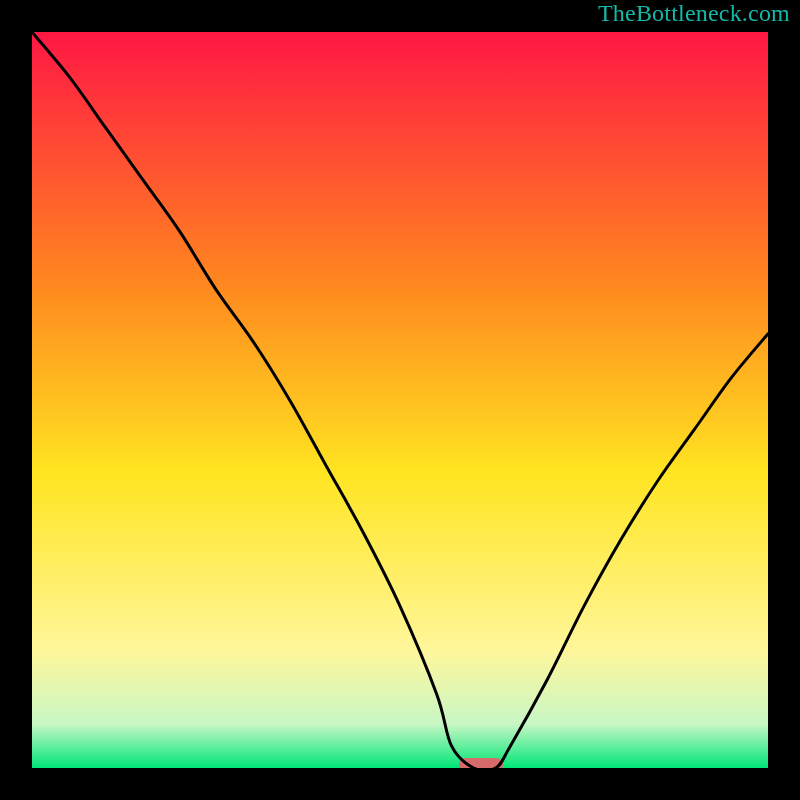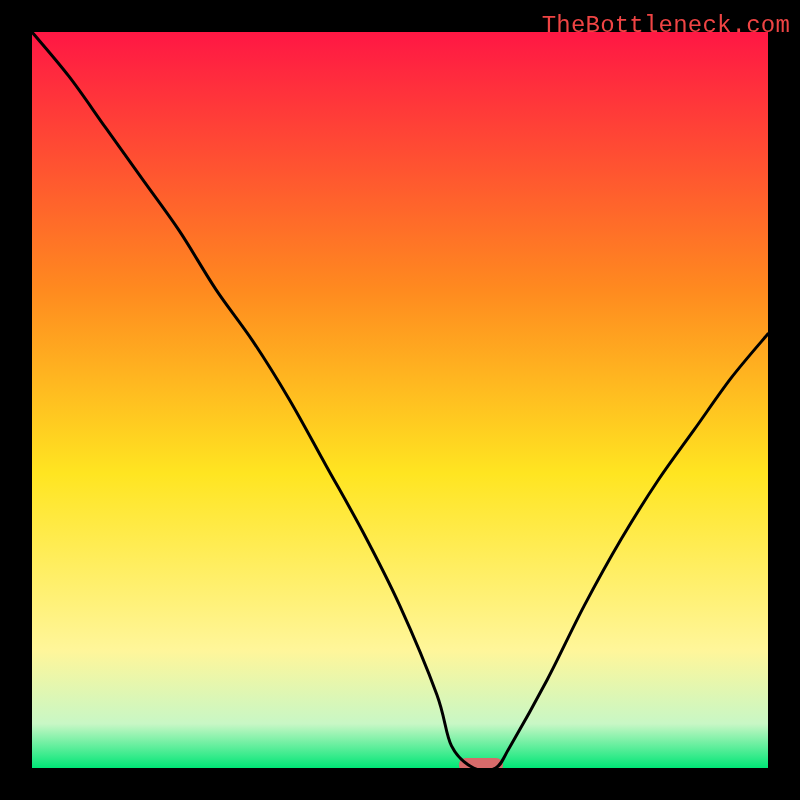--- a/index.html
+++ b/index.html
@@ -10,25 +10,25 @@
     background: #000;
     overflow: hidden;
   }
   .container {
     position: relative;
     width: 800px;
     height: 800px;
   }
   .watermark {
     position: absolute;
-    top: 12px;
+    top: 0;
     right: 10px;
-    font-family: Liberation Mono, monospace;
+    font-family: Liberation Serif, serif;
     font-size: 24px;
-    color: #ef4444;
+    color: #14b8a6;
     letter-spacing: 0.2px;
     z-index: 5;
   }
   svg {
     display: block;
   }
 </style>
 </head>
 <body>
 

